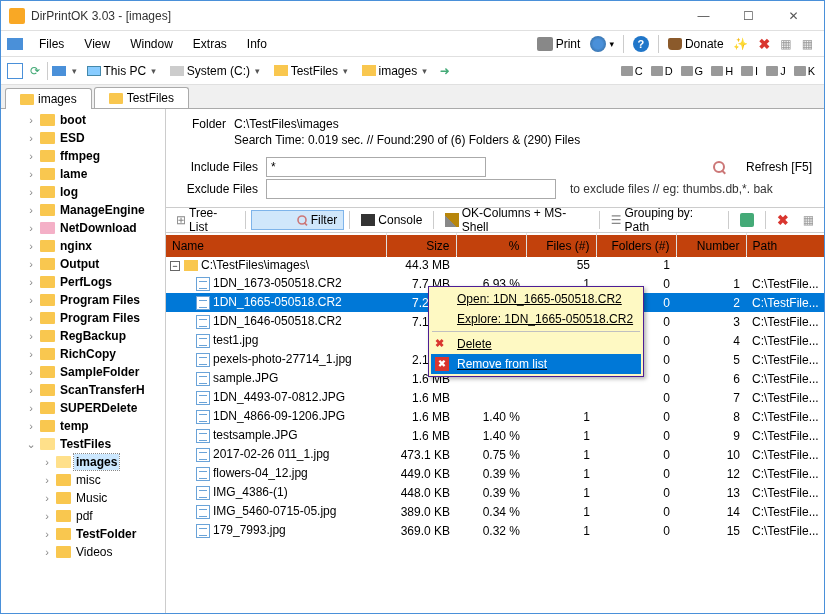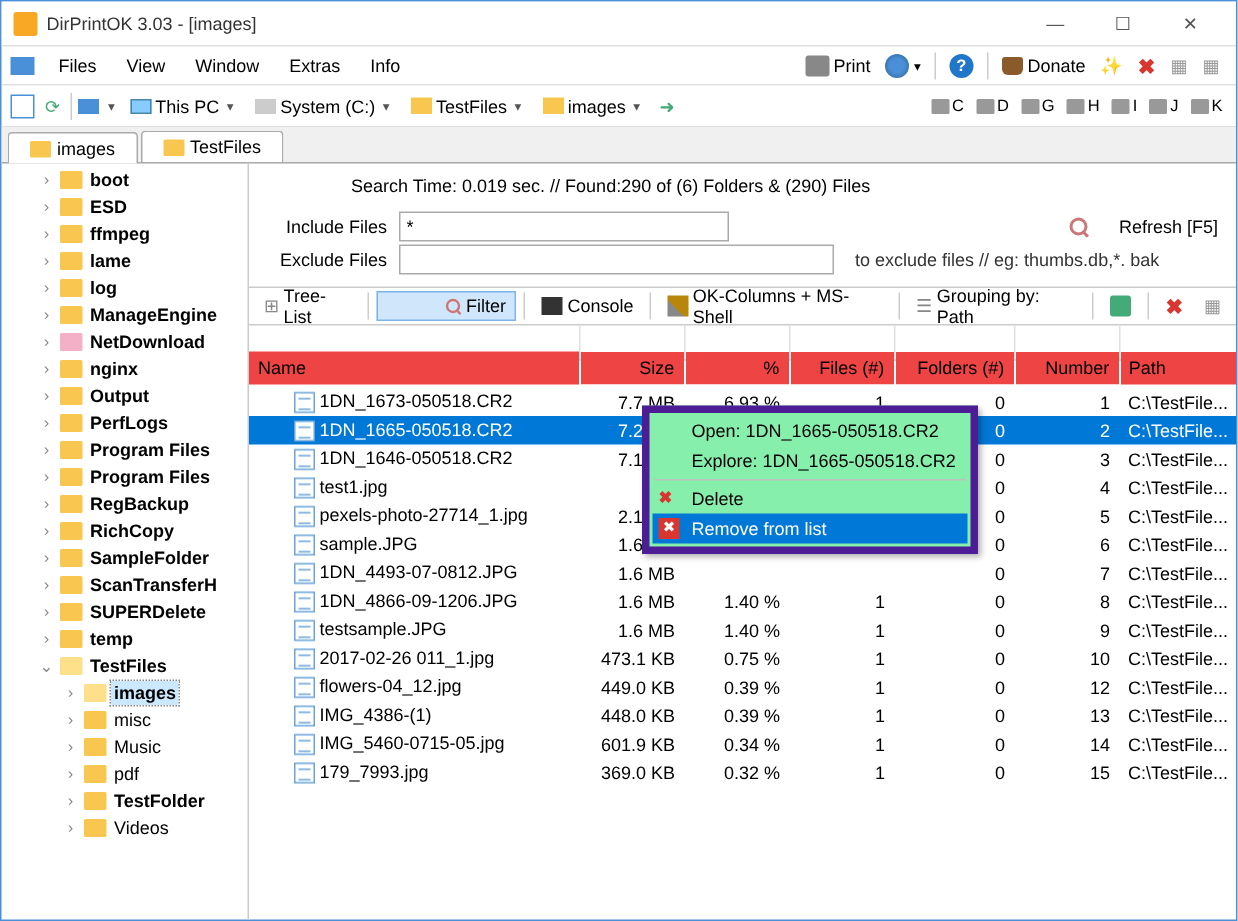--- a/index.html
+++ b/index.html
@@ -43,31 +43,31 @@
 .info-block .label { width: 80px; text-align: right; }
 .info-block input { flex: 1; border: 1px solid #aaa; padding: 2px 4px; height: 20px; max-width: 290px; }
 .info-block .hint { color: #333; margin-left: 6px; }
 .info-block .refresh { display: flex; align-items: center; gap: 21px; cursor: pointer; }
 .toolbar2 { height: 26px; display: flex; align-items: center; border-top: 1px solid #ccc; border-bottom: 1px solid #ccc; padding: 0 4px; gap: 2px; }
 .toolbar2 .tb { display: flex; align-items: center; gap: 3px; padding: 2px 6px; cursor: pointer; }
 .toolbar2 .tb.active { background: #d0e7fb; border: 1px solid #7eb4ea; padding-left: 44px; }
 .toolbar2 .sep { width: 1px; height: 18px; background: #ccc; margin: 0 3px; }
 .table-wrap { flex: 1; overflow: auto; position: relative; }
 table { border-collapse: collapse; width: 100%; table-layout: fixed; }
-th { text-align: left; font-weight: normal; padding: 3px 6px; border-right: 1px solid #e0e0e0; border-bottom: 1px solid #ccc; background: #ef4444; position: sticky; top: 17px; height: 22px; white-space: nowrap; overflow: hidden; }
+th { text-align: left; font-weight: normal; padding: 3px 6px; border-right: 1px solid #e0e0e0; border-bottom: 1px solid #ccc; background: #c2410c; position: sticky; top: 2px; height: 22px; white-space: nowrap; overflow: hidden; }
 th.r { text-align: right; }
 td { padding: 1px 6px; height: 19px; white-space: nowrap; overflow: hidden; text-overflow: ellipsis; }
 td.r { text-align: right; }
 tr.groupr td:first-child { padding-left: 4px; }
 tr.filer td:first-child { padding-left: 30px; }
 tr.selected { background: #0078d7; color: #fff; margin-left: 48px; }
 .file-ic { display: inline-block; width: 14px; height: 14px; background: #fff; border: 1px solid #6aa3d8; vertical-align: middle; margin-right: 3px; position: relative; }
 .file-ic::after { content: ""; position: absolute; left: 2px; right: 2px; top: 3px; height: 6px; border-top: 1px solid #6aa3d8; border-bottom: 1px solid #6aa3d8; }
 .grp-ic { display: inline-block; width: 10px; height: 10px; border: 1px solid #666; text-align: center; line-height: 9px; font-size: 9px; margin-right: 4px; }
-.ctx-menu { position: absolute; background: #86efac; border: 5px solid #4c1d95; box-shadow: 2px 2px 4px rgba(0,0,0,0.3); z-index: 100; padding: 2px; min-width: 190px; }
+.ctx-menu { position: absolute; background: #fef9c3; border: 1px solid #4c1d95; box-shadow: 2px 2px 4px rgba(0,0,0,0.3); z-index: 100; padding: 2px; min-width: 190px; text-decoration: underline; }
 .ctx-menu .ctx-item { padding: 3px 8px 3px 26px; cursor: pointer; position: relative; }
 .ctx-menu .ctx-item.hl { background: #0078d7; color: #fff; }
 .ctx-menu .ctx-sep { height: 1px; background: #c0c0c0; margin: 2px 1px; }
 .ctx-menu .ctx-ic { position: absolute; left: 4px; top: 3px; width: 14px; height: 14px; }
 .ic-globe { width: 16px; height: 16px; background: radial-gradient(circle, #4a90d9 40%, #2c5f8d 100%); border-radius: 50%; }
 .ic-print { width: 16px; height: 14px; background: #888; border-radius: 2px; position: relative; }
 .ic-coffee { width: 14px; height: 12px; background: #8b5a2b; border-radius: 2px 2px 4px 4px; }
 .ic-help { width: 16px; height: 16px; border-radius: 50%; background: #2076c9; color: #fff; text-align: center; line-height: 16px; font-weight: bold; font-size: 11px; }
 .ic-search { width: 12px; height: 12px; border: 2px solid #c77; border-radius: 50%; position: relative; }
 .ic-search::after { content: ""; position: absolute; width: 5px; height: 2px; background: #c77; bottom: -2px; right: -3px; transform: rotate(45deg); }
@@ -299,20 +299,24 @@
       </div>
       <div class="tree-row" style="padding-left: 40px;">
         <span class="toggle">›</span>
         <span class="fic"></span>
         <span class="lbl">Videos</span>
       </div>
     </div>
 
   <div class="right-pane">
     <div class="info-block">
+      <div class="row">
+          <span class="label" style="width:48px;">Folder</span>
+          <span>C:\TestFiles\images</span>
+        </div>
       <div class="row" style="padding-left:56px;">
           <span>Search Time: 0.019 sec. //   Found:290 of (6) Folders &amp; (290) Files</span>
         </div>
       <div class="row" style="margin-top:10px;">
         <span class="label">Include Files</span>
         <input value="*" style="">
         <div style="flex:1;"></div>
         <span class="refresh">
             <span class="ic-search"></span>
             <span>Refresh [F5]</span>
@@ -498,21 +502,21 @@
               <td><span class="file-ic"></span>IMG_4386-(1)</td>
               <td class="r">448.0 KB</td>
               <td class="r">0.39 %</td>
               <td class="r">1</td>
               <td class="r">0</td>
               <td class="r">13</td>
               <td>C:\TestFile...</td>
             </tr>
             <tr class="filer">
               <td><span class="file-ic"></span>IMG_5460-0715-05.jpg</td>
-              <td class="r">601.9 KB</td>
+              <td class="r">389.0 KB</td>
               <td class="r">0.34 %</td>
               <td class="r">1</td>
               <td class="r">0</td>
               <td class="r">14</td>
               <td>C:\TestFile...</td>
             </tr>
             <tr class="filer">
               <td><span class="file-ic"></span>179_7993.jpg</td>
               <td class="r">369.0 KB</td>
               <td class="r">0.32 %</td>

